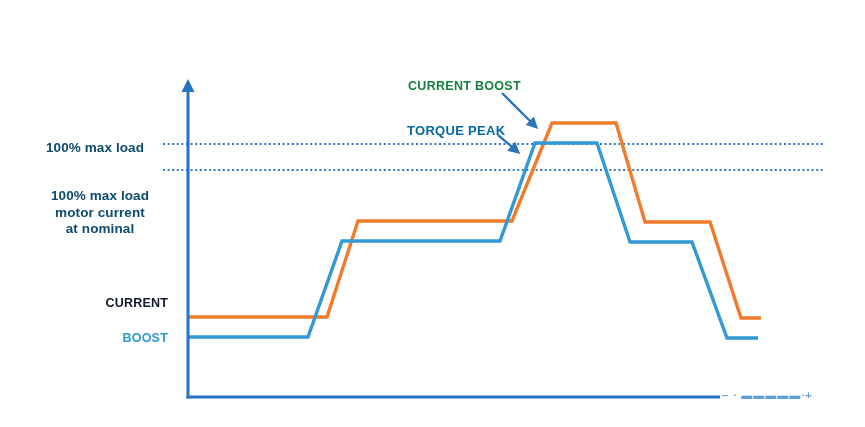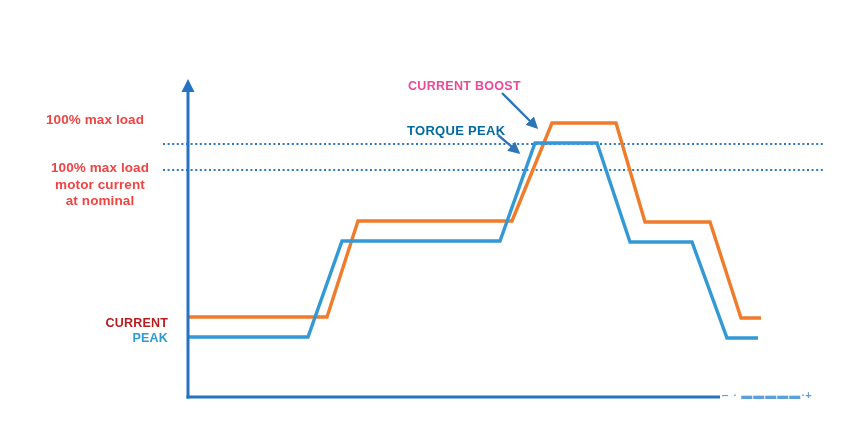--- a/index.html
+++ b/index.html
@@ -3,24 +3,24 @@
 <meta charset="utf-8">
 <style>
   html,body{margin:0;padding:0;background:#ffffff;}
   .stage{
     position:relative;width:865px;height:427px;background:#ffffff;
     font-family:"Liberation Sans",sans-serif;overflow:hidden;
   }
   .stage svg{position:absolute;left:0;top:0;}
   .lbl{position:absolute;font-weight:700;white-space:nowrap;}
   .ylab{
-    position:absolute;font-weight:700;color:#ef4444;font-size:13.5px;
-    line-height:16.5px;text-align:center;letter-spacing:.1px;white-space:nowrap;
+    position:absolute;font-weight:700;color:#0c4a6e;font-size:13.5px;
+    line-height:16.5px;text-align:center;letter-spacing:.1px;white-space:nowrap;margin-top:28px;
   }
-  .annot-orange{color:#ec4899;font-size:12.5px;letter-spacing:.3px;text-align:right;}
+  .annot-orange{color:#15803d;font-size:12.5px;letter-spacing:.3px;text-align:right;}
   .annot-blue{color:#0369a1;font-size:13px;letter-spacing:.3px;}
   .series-lbl{width:80px;text-align:right;font-size:12.5px;letter-spacing:.2px;}
   .refline{stroke:#2E78C2;stroke-width:2;stroke-dasharray:2 2.6;}
   .axisline{stroke:#2573C1;stroke-width:3;fill:none;}
   .annot-arrow{stroke:#2E75B6;stroke-width:2.3;fill:none;}
   .watermark{
     position:absolute;color:#418FD2;font-size:11px;font-weight:700;
     letter-spacing:1px;opacity:.85;white-space:nowrap;
   }
 </style>
@@ -65,19 +65,19 @@
   <div class="ylab" style="left:25px;top:160px;width:150px">
     <div>100% max load</div>
     <div>motor current</div>
     <div>at nominal</div>
   </div>
 
   <div class="lbl annot-orange" style="left:408px;top:79px">CURRENT BOOST</div>
 
   <div class="lbl annot-blue" style="left:407px;top:123px">TORQUE PEAK</div>
 
-  <div class="lbl series-lbl" style="left:88px;top:316px;color:#b91c1c">CURRENT</div>
+  <div class="lbl series-lbl" style="left:88px;top:296px;color:#0f172a">CURRENT</div>
 
-  <div class="lbl series-lbl" style="left:88px;top:331px;color:#2E9BD6">PEAK</div>
+  <div class="lbl series-lbl" style="left:88px;top:331px;color:#2E9BD6">BOOST</div>
 
   <div class="watermark" style="left:722px;top:389px">‒ ∙ ▬▬▬▬▬∙+</div>
 
 </div>
 
 </body></html>

